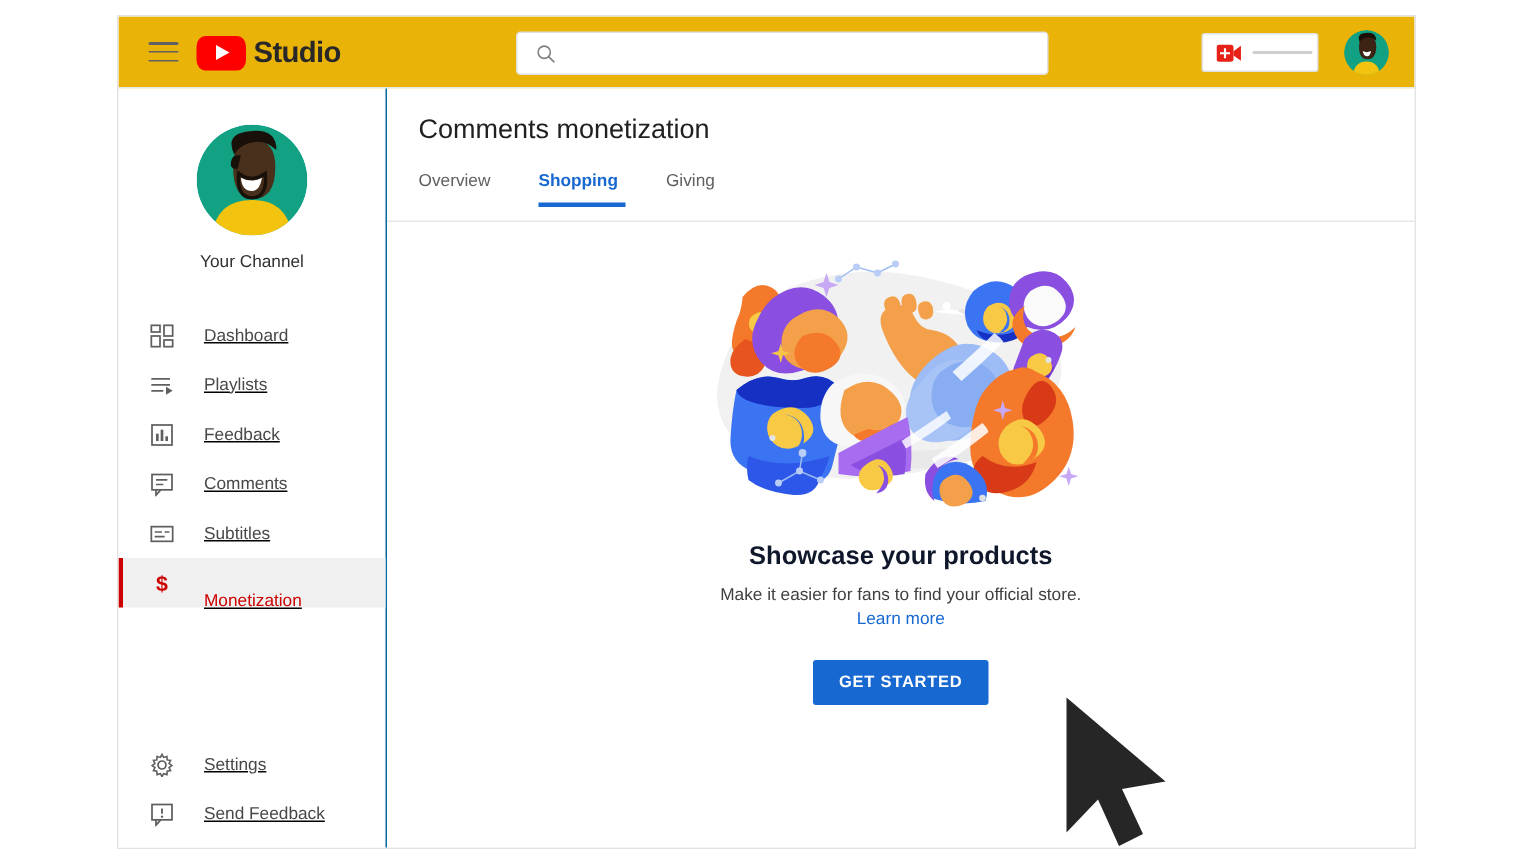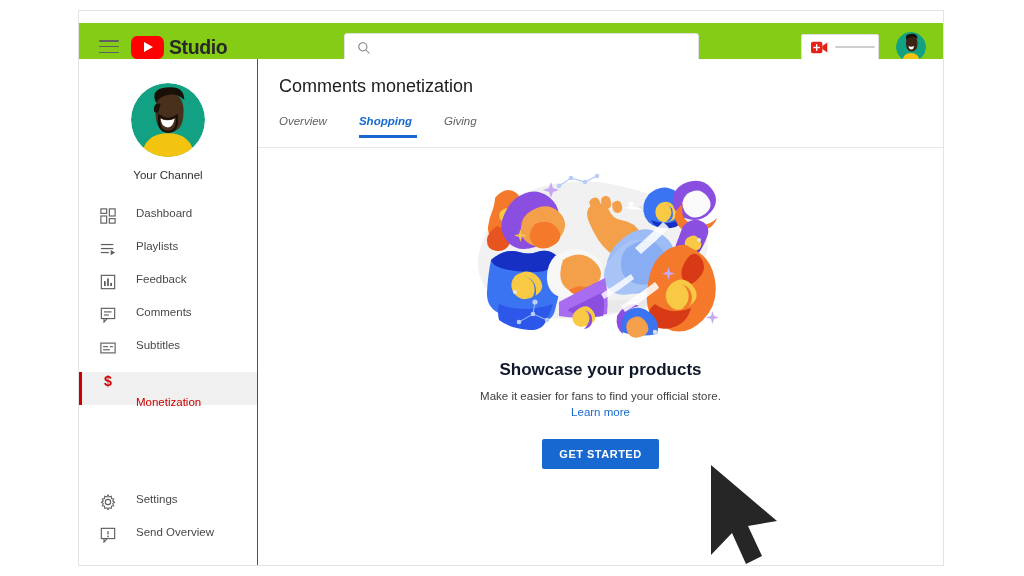--- a/index.html
+++ b/index.html
@@ -20,26 +20,26 @@
     height: 556px;
     background: #ffffff;
     border: 1px solid #e3e3e3;
     box-sizing: border-box;
     overflow: hidden;
   }
 
   
   #header {
     position: absolute;
-    left: 0; top: 12px;
+    left: 0; top: 0;
     width: 100%;
     height: 48px;
     border-bottom: 1px solid #e8e8e8;
     box-sizing: border-box;
-    background: #84cc16;
+    background: #eab308;
   }
 
   #hamburger {
     position: absolute;
     left: 20px; top: 17px;
     width: 20px; height: 15px;
     cursor: pointer;
   }
   #hamburger span {
     display: block;
@@ -166,23 +166,24 @@
     font-size: 11.5px;
     color: #303030;
   }
 
   #nav-list { margin-top: 26px; }
 
   .nav-item {
     position: relative;
     height: 33px;
     display: flex;
-    align-items: flex-start;
+    align-items: center;
     cursor: pointer;
     box-sizing: border-box;
+    text-decoration: underline;
   }
   .nav-item .nav-icon {
     width: 18px; height: 18px;
     margin-left: 20px;
     flex: none;
     display: flex;
     align-items: center;
     justify-content: center;
   }
   .nav-item .nav-label {
@@ -224,21 +225,20 @@
     left: 21px; top: 17px;
     font-size: 18px;
     color: #202020;
   }
 
   #tabs {
     position: absolute;
     left: 21px; top: 56px;
     display: flex;
     gap: 0;
-    font-style: italic;
   }
   .tab {
     font-size: 11.5px;
     color: #606060;
     padding: 0 16px 11px 0;
     margin-right: 16px;
     position: relative;
     cursor: pointer;
     white-space: nowrap;
   }
@@ -462,21 +462,21 @@
 
       <div class="nav-item">
         <span class="nav-icon">
           <svg viewBox="0 0 18 18" width="16" height="16">
             <rect x="1.5" y="1.5" width="15" height="11.5" fill="none" stroke="#5f5f5f" stroke-width="1.3"></rect>
             <path d="M4.5 13 L4.5 17 L8 13" fill="none" stroke="#5f5f5f" stroke-width="1.3"></path>
             <line x1="9" y1="4.5" x2="9" y2="8.5" stroke="#5f5f5f" stroke-width="1.4"></line>
             <circle cx="9" cy="10.6" r="0.9" fill="#5f5f5f"></circle>
           </svg>
         </span>
-        <span class="nav-label">Send Overview</span>
+        <span class="nav-label">Send Feedback</span>
       </div>
     </div>
   </div>
 
   <div id="main">
 
     <div id="page-title">Comments monetization</div>
 
     <div id="tabs">
       <div class="tab">Overview</div>

